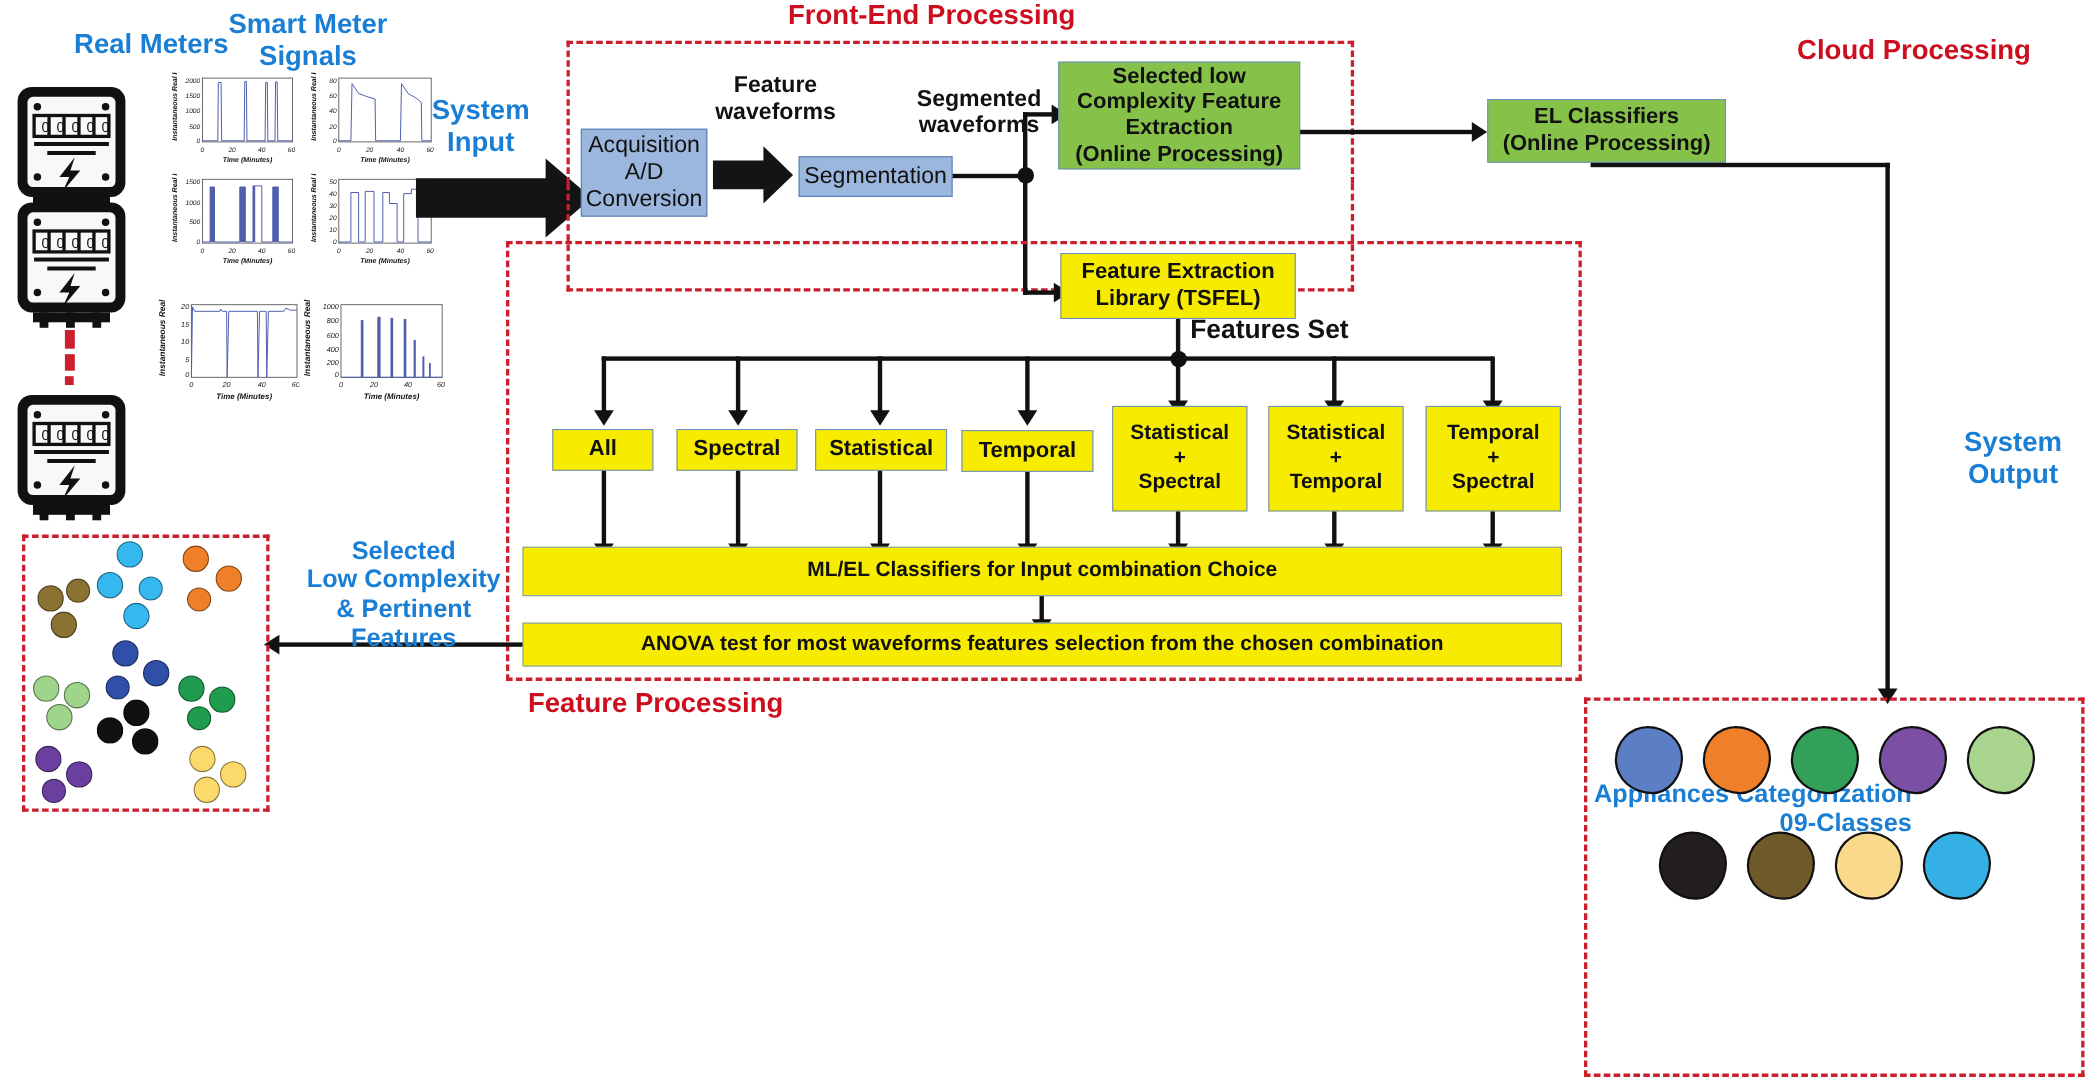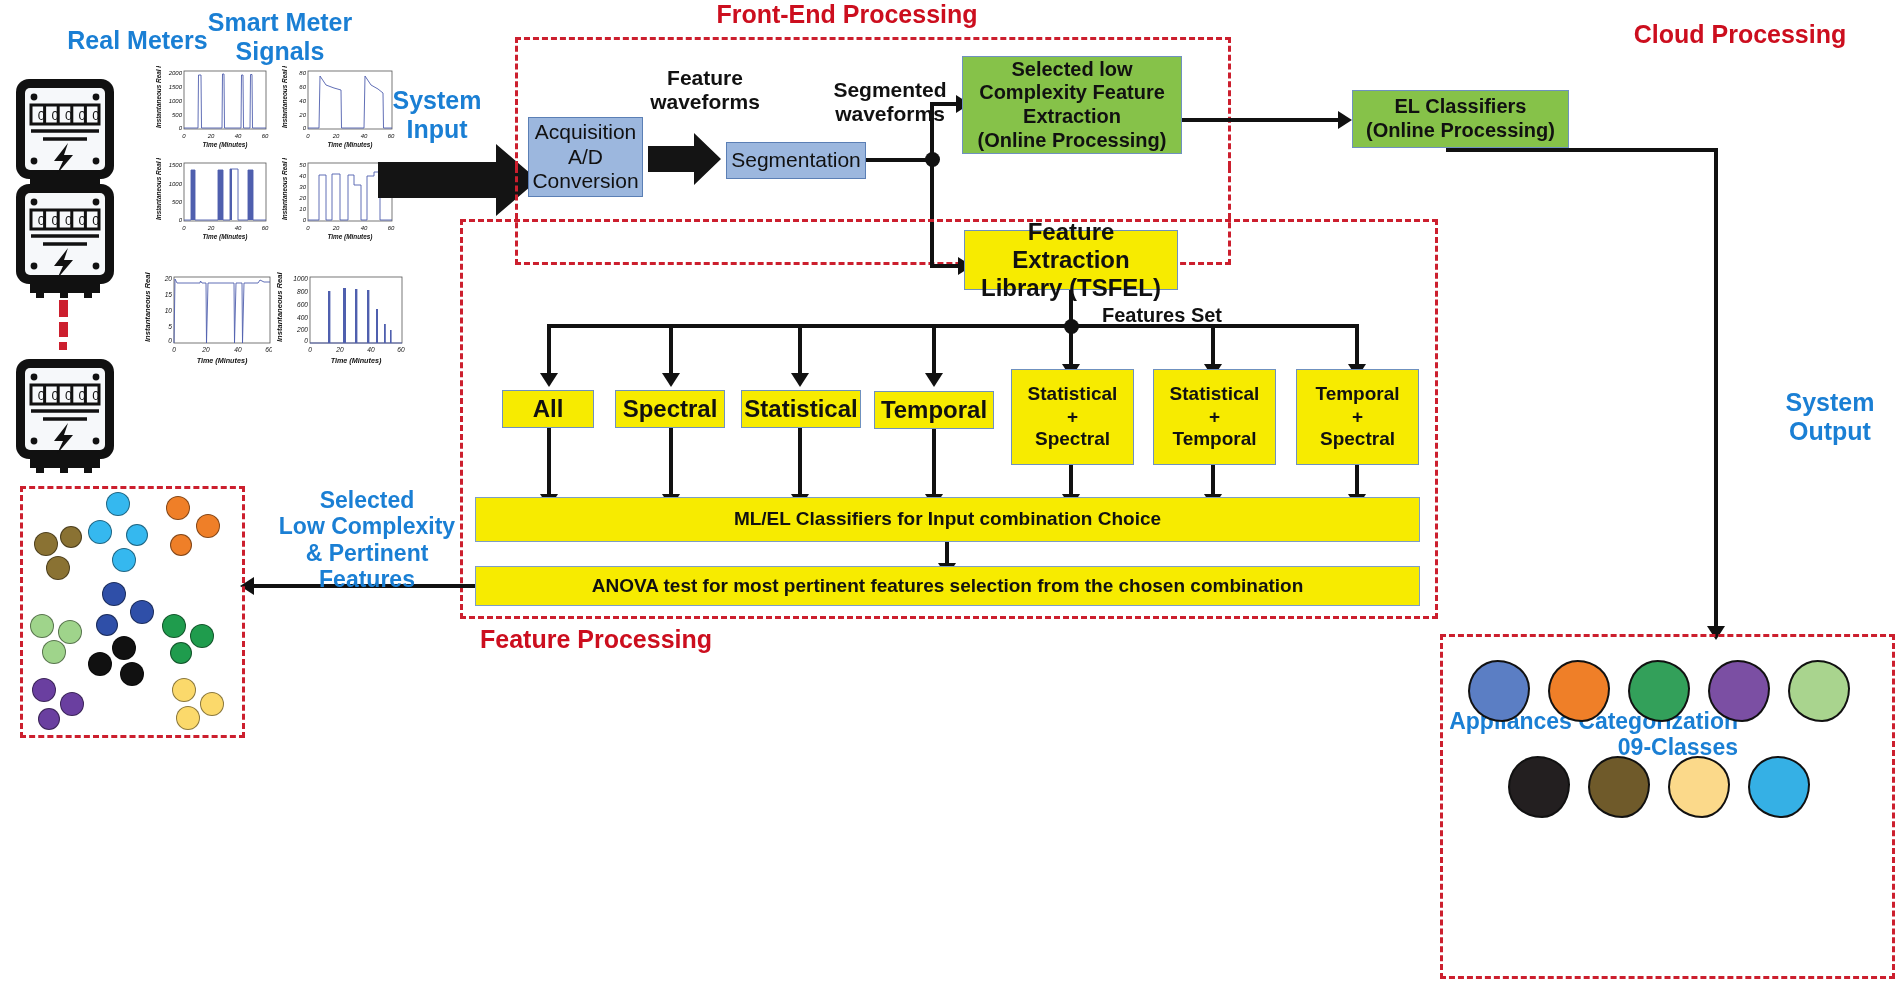--- a/index.html
+++ b/index.html
@@ -9,21 +9,21 @@
   .abs{position:absolute;box-sizing:border-box;}
   
   .lbl-blue{color:#1a7fd4;font-weight:bold;font-size:25px;line-height:1.15;text-align:center;}
   .lbl-red{color:#cc0e1e;font-weight:bold;font-size:25px;line-height:1.15;text-align:center;}
   .lbl-black{color:#111;font-weight:bold;font-size:21px;line-height:1.15;text-align:center;}
   
   .box{border:1.5px solid #6f91bf;display:flex;align-items:center;justify-content:center;
        text-align:center;font-weight:bold;color:#111;line-height:1.18;padding:2px 4px;}
   .box.blue{background:#9cb7de;border-color:#5b7fb5;font-weight:normal;font-size:21px;}
   .box.green{background:#86c249;font-size:20px;}
-  .box.yellow{background:#f7eb00;font-size:24px;}
+  .box.yellow{background:#f7eb00;font-size:20px;}
   .box.yellow.small{font-size:19px;}
   .box.bar{background:#f7eb00;font-size:19px;border:1.5px solid #7d9ec4;}
   
   .dashed{border:3px dashed #cc1f2e;background:transparent;}
   
   .ln{background:#111;}
   .hline{height:4px;}
   .vline{width:4px;}
   .dot{width:15px;height:15px;border-radius:50%;background:#111;}
   .arrowhead-d{width:0;height:0;border-left:9px solid transparent;border-right:9px solid transparent;border-top:14px solid #111;}
@@ -306,39 +306,39 @@
 <div class="abs arrowhead-r" style="left:958px;top:257px;"></div>
 
 <div class="abs box green" style="left:962px;top:56px;width:220px;height:98px;white-space:pre-line;">Selected low
 Complexity Feature
 Extraction
 (Online Processing)</div>
 
 <div class="abs ln hline" style="left:1182px;top:118px;width:160px;"></div>
 <div class="abs arrowhead-r" style="left:1338px;top:111px;"></div>
 
-<div class="abs lbl-red" style="left:1600px;top:20px;width:280px;">Cloud Processing</div>
+<div class="abs lbl-red" style="left:1600px;top:32px;width:280px;">Cloud Processing</div>
 <div class="abs box green" style="left:1352px;top:90px;width:217px;height:58px;white-space:pre-line;">EL Classifiers
 (Online Processing)</div>
 
 <div class="abs ln vline" style="left:1714px;top:148px;height:480px;"></div>
 <div class="abs ln hline" style="left:1446px;top:148px;width:272px;"></div>
 <div class="abs arrowhead-d" style="left:1707px;top:626px;"></div>
 
 <div class="abs lbl-blue" style="left:1756px;top:388px;width:148px;white-space:pre-line;">System
 Output</div>
 
 <div class="abs dashed" style="left:460px;top:219px;width:978px;height:400px;"></div>
 <div class="abs lbl-red" style="left:480px;top:625px;width:310px;text-align:left;">Feature Processing</div>
 
 <div class="abs box yellow" style="left:964px;top:230px;width:214px;height:60px;white-space:pre-line;">Feature Extraction
 Library (TSFEL)</div>
 
 <div class="abs ln vline" style="left:1069px;top:290px;height:38px;"></div>
-<div class="abs lbl-black" style="left:1082px;top:304px;width:160px;text-align:center;font-size:20px;">Features Set</div>
+<div class="abs lbl-black" style="left:1082px;top:286px;width:160px;text-align:left;font-size:24px;">Features Set</div>
 <div class="abs dot" style="left:1064px;top:319px;"></div>
 
 <div class="abs ln hline" style="left:547px;top:324px;width:810px;"></div>
 
 <div class="abs ln vline" style="left:547px;top:324px;height:51px;"></div>
 <div class="abs arrowhead-d" style="left:540px;top:373px;"></div>
 <div class="abs ln vline" style="left:669px;top:324px;height:51px;"></div>
 <div class="abs arrowhead-d" style="left:662px;top:373px;"></div>
 <div class="abs ln vline" style="left:798px;top:324px;height:51px;"></div>
 <div class="abs arrowhead-d" style="left:791px;top:373px;"></div>
@@ -385,21 +385,21 @@
 <div class="abs ln vline" style="left:1211px;top:465px;height:32px;"></div>
 <div class="abs arrowhead-d" style="left:1204px;top:494px;"></div>
 <div class="abs ln vline" style="left:1355px;top:465px;height:32px;"></div>
 <div class="abs arrowhead-d" style="left:1348px;top:494px;"></div>
 
 <div class="abs box bar" style="left:475px;top:497px;width:945px;height:45px;">ML/EL Classifiers for Input combination Choice</div>
 
 <div class="abs ln vline" style="left:945px;top:542px;height:24px;"></div>
 <div class="abs arrowhead-d" style="left:938px;top:563px;"></div>
 
-<div class="abs box bar" style="left:475px;top:566px;width:945px;height:40px;">ANOVA test for most pertinent features selection from the chosen combination</div>
+<div class="abs box bar" style="left:475px;top:566px;width:945px;height:40px;">ANOVA test for most waveforms features selection from the chosen combination</div>
 
 <div class="abs ln hline" style="left:253px;top:584px;width:222px;"></div>
 <div class="abs arrowhead-l" style="left:240px;top:577px;"></div>
 
 <div class="abs lbl-blue" style="left:262px;top:487px;width:210px;white-space:pre-line;font-size:23px;">Selected
 Low Complexity
 &amp; Pertinent Features</div>
 
 <div class="abs dashed" style="left:20px;top:486px;width:225px;height:252px;"></div>
 <div class="abs" style="left:20px;top:486px;width:225px;height:252px;">

